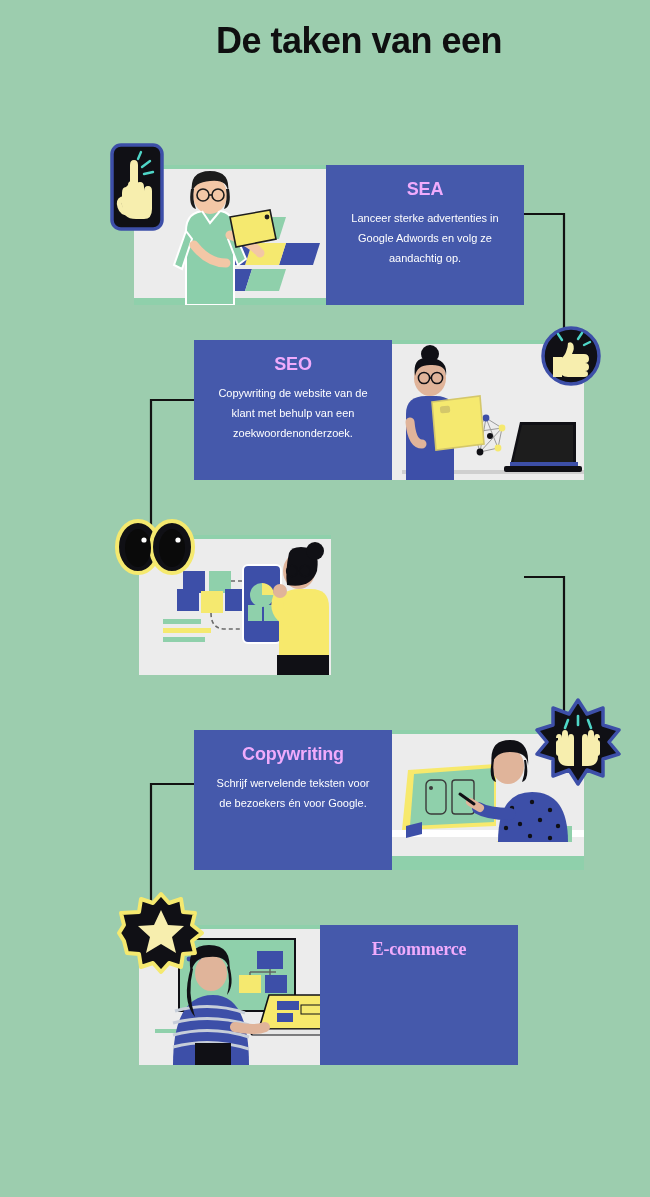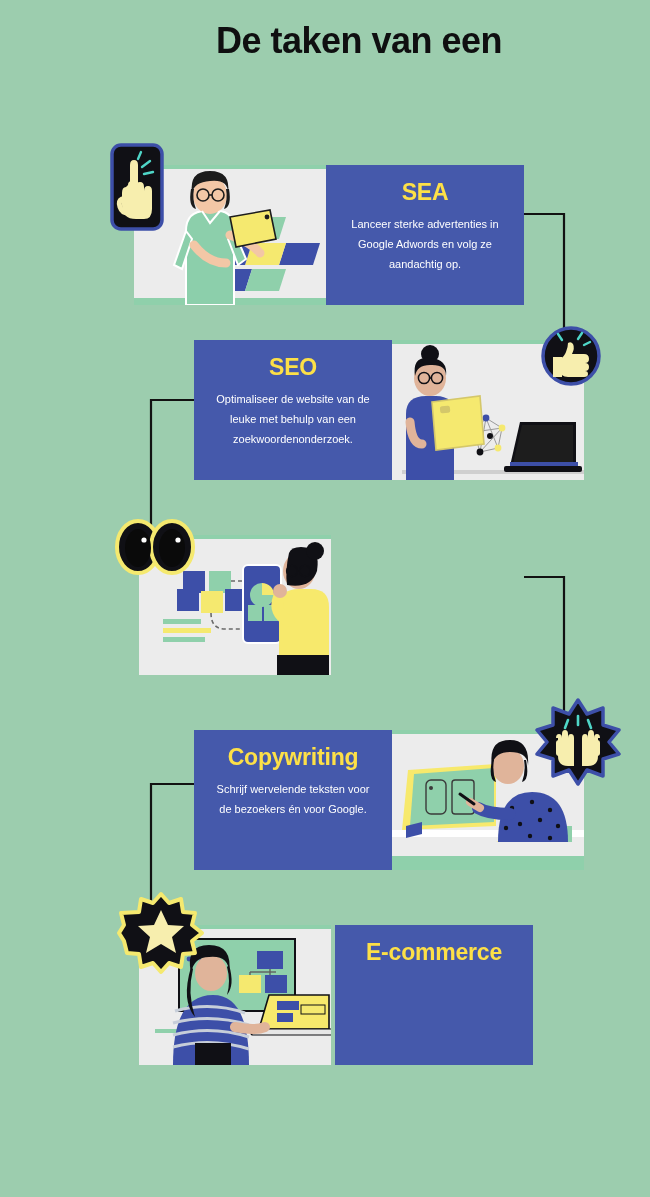--- a/index.html
+++ b/index.html
@@ -30,22 +30,22 @@
   .illus{background:#ececec;overflow:hidden;}
   .card{
     background:#4559ab;
     color:#ffffff;
     text-align:center;
     padding:14px 18px 0 18px;
     box-sizing:border-box;
   }
   .card h3{
     margin:0 0 8px 0;
-    color:#fde047;
-    font-size:23px;
+    color:#f0abfc;
+    font-size:18px;
     font-weight:bold;
     letter-spacing:-0.2px;
   }
   .card p{
     margin:0;
     font-size:11px;
     line-height:20px;
     color:#ffffff;
   }
 
@@ -149,21 +149,21 @@
   <div class="row" style="top:340px;padding-left:32px;">
 
     <div class="conn" style="left:105px;top:58px;">
       <svg width="60" height="160" viewBox="0 0 60 160">
         <path d="M55,2 L12,2 L12,158" fill="none" stroke="#121212" stroke-width="2.2"></path>
       </svg>
     </div>
 
     <div class="panel card" style="left:160px;width:198px;">
       <h3>SEO</h3>
-      <p>Optimaliseer de website van de leuke met behulp van een zoekwoordenonderzoek.</p>
+      <p>Copywriting de website van de klant met behulp van een zoekwoordenonderzoek.</p>
     </div>
 
     <div class="panel illus" style="left:358px;width:192px;">
       <svg width="192" height="140" viewBox="0 0 192 140">
         <rect x="0" y="0" width="192" height="140" fill="#ececec"></rect>
         <rect x="0" y="0" width="192" height="4" fill="#8fd0ab"></rect>
 
         <rect x="10" y="130" width="182" height="4" fill="#cfcfcf"></rect>
 
         <g>
@@ -401,21 +401,21 @@
           <ellipse cx="72" cy="48" rx="16" ry="18" fill="#e0b49a"></ellipse>
           <path d="M52,48 Q46,20 70,20 Q94,20 90,48 Q90,30 70,32 Q55,32 52,48Z" fill="#101015"></path>
           <path d="M52,42 Q42,76 56,92 Q48,68 54,44Z" fill="#101015"></path>
           <path d="M90,40 Q96,60 88,70 Q92,56 88,42Z" fill="#101015"></path>
 
           <path d="M96,102 Q116,106 126,102" fill="none" stroke="#e0b49a" stroke-width="10" stroke-linecap="round"></path>
         </g>
       </svg>
     </div>
 
-    <div class="panel card" style="left:301px;width:198px;">
+    <div class="panel card" style="left:286px;width:198px;font-family:Liberation Serif, serif;">
       <h3>E-commerce</h3>
     </div>
 
     <div class="badge" style="left:86px;top:-33px;">
       <svg width="82" height="82" viewBox="0 0 82 82">
         <polygon points="41,2 49,11 61,7 63,20 75,21 72,33 82,41 72,49 75,61 63,62 61,75 49,71 41,80 33,71 21,75 19,62 7,61 4,49 -1,41 4,33 1,21 19,20 21,7 33,11" fill="#101015" stroke="#f5e96f" stroke-width="4" stroke-linejoin="round"></polygon>
         <polygon points="41,18 48,33 64,34 52,45 56,61 41,52 26,61 30,45 18,34 34,33" fill="#f7eeae"></polygon>
       </svg>
     </div>
   </div>

